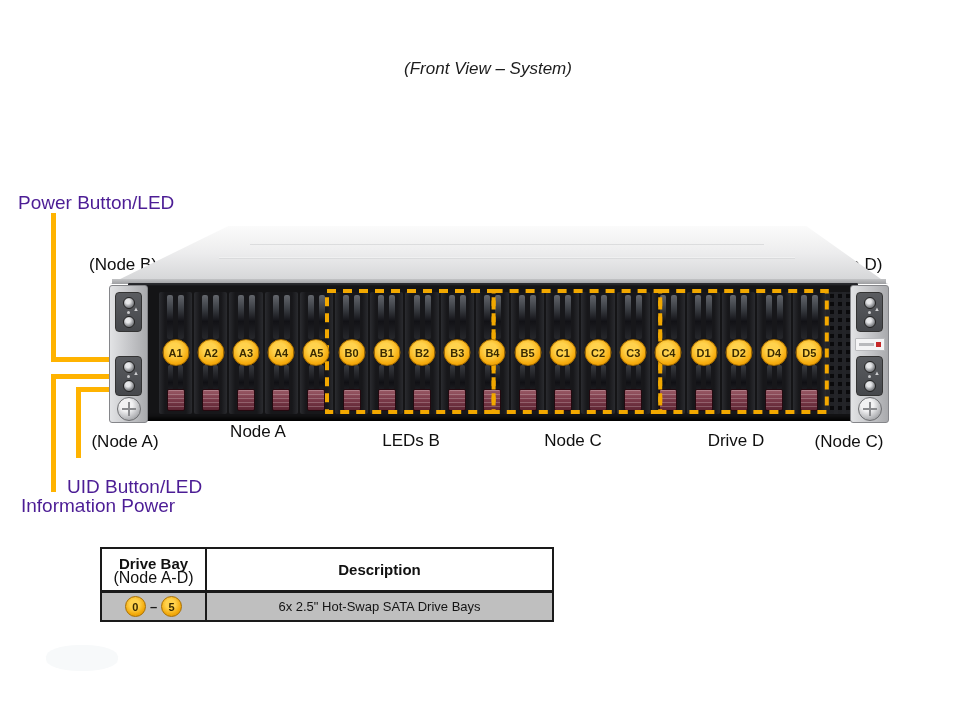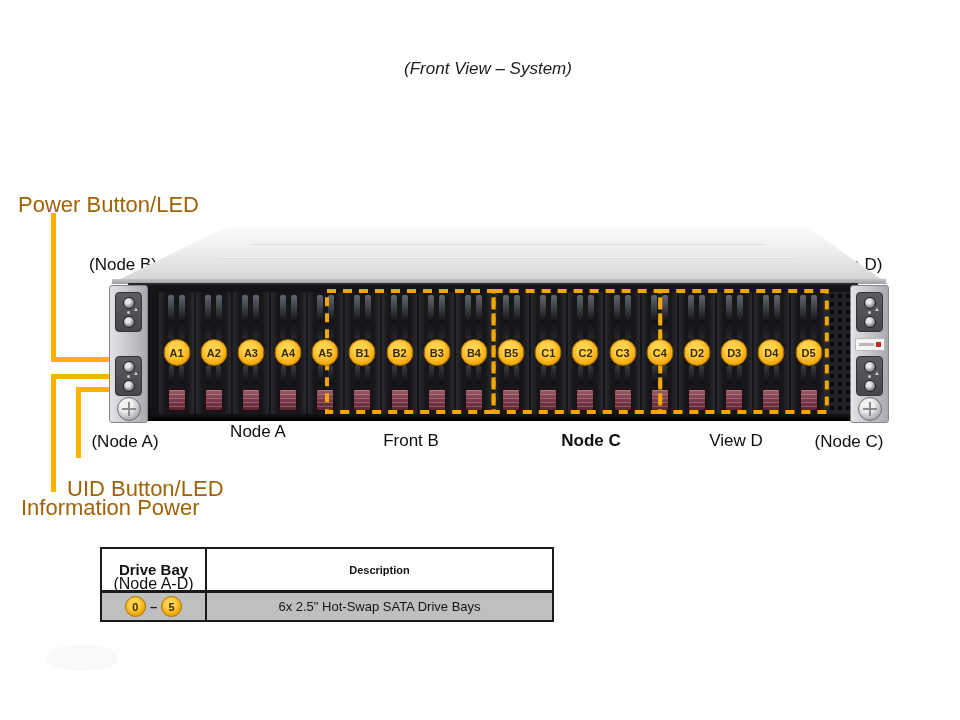--- a/index.html
+++ b/index.html
@@ -1,21 +1,21 @@
 <!DOCTYPE html>
 <html><head>
 <meta charset="utf-8">
 <style>
   html,body{margin:0;padding:0;background:#ffffff;}
   #stage{position:relative;width:960px;height:720px;background:#ffffff;overflow:hidden;
          font-family:"Liberation Sans",sans-serif;color:#111;}
   .abs{position:absolute;}
   
   .title{left:330px;top:59px;width:316px;text-align:center;font-size:17px;font-style:italic;color:#1c1c1c;}
-  .lbl{font-size:22px;color:#a16207;white-space:nowrap;}
+  .lbl{font-size:19px;color:#4c1d95;white-space:nowrap;}
   .cap{font-size:17px;color:#0f0f0f;width:110px;text-align:center;white-space:nowrap;}
   
   .cl{background:#FFB300;}
   
   .cover{left:110px;top:226px;width:778px;height:58px;
          background:linear-gradient(180deg,#fbfbfb 0%,#ededee 45%,#d2d3d5 100%);
          clip-path:polygon(0% 100%,15.2% 0%,89.5% 0%,100% 100%);}
   .cover-seam{background:linear-gradient(180deg,#ffffff,#c9cacc);height:2px;opacity:.8;}
   .cover-lip{left:112px;top:279px;width:774px;height:5px;background:linear-gradient(180deg,#c2c3c5,#9d9ea1);}
   .body{left:128px;top:283px;width:730px;height:138px;background:#141416;border-radius:2px;
@@ -60,25 +60,25 @@
   .latch{position:absolute;bottom:3px;left:50%;transform:translateX(-50%);width:16px;height:20px;border-radius:2px;
          background:linear-gradient(180deg,#9a5a66 0%,#7c3b4a 45%,#5e2533 100%);
          border:1px solid #23090f;
          background-image:repeating-linear-gradient(180deg,rgba(255,255,255,.22) 0 1px,rgba(0,0,0,0) 1px 4px),
                           linear-gradient(180deg,#9a5a66 0%,#7c3b4a 45%,#5e2533 100%);}
   
   .tbl{left:100px;top:547px;width:450px;border:2px solid #1a1a1a;background:#fff;}
   .tbl .hrow{display:flex;height:41px;border-bottom:3px solid #1a1a1a;}
   .tbl .drow{display:flex;height:27px;background:#bfbfbf;}
   .tbl .c1{width:103px;border-right:2px solid #1a1a1a;display:flex;flex-direction:column;
-           align-items:center;justify-content:flex-end;}
+           align-items:center;justify-content:center;}
   .tbl .c2{flex:1;display:flex;align-items:center;justify-content:center;}
   .tbl .h1{font-size:15px;font-weight:bold;line-height:17px;}
   .tbl .h1s{font-size:16px;line-height:12px;}
-  .tbl .h2{font-size:11px;font-weight:bold;}
+  .tbl .h2{font-size:15px;font-weight:bold;}
   .tbl .desc{font-size:13px;color:#141414;}
   .mini{width:19px;height:19px;border-radius:50%;
         background:radial-gradient(circle at 45% 38%,#ffd24d 0 30%,#f2a90a 65%,#d98b00 100%);
         border:1px solid #a96f00;color:#3a2a00;font-size:11px;font-weight:bold;
         display:flex;align-items:center;justify-content:center;}
   .minidash{font-size:13px;font-weight:bold;color:#1a1a1a;margin:0 4px;}
   .bayrange{display:flex;align-items:center;justify-content:center;width:100%;height:100%;}
   .wm{left:46px;top:645px;width:72px;height:26px;border-radius:45%;background:#f7f9fa;}
 </style>
 </head>
@@ -91,23 +91,23 @@
   <div class="abs lbl" style="left:18px;top:192px;">Power Button/LED</div>
   <div class="abs lbl" style="left:67px;top:476px;">UID Button/LED</div>
   <div class="abs lbl" style="left:21px;top:495px;">Information Power</div>
 
   <div class="abs cap" style="left:68px;top:255px;">(Node B)</div>
   <div class="abs cap" style="left:793px;top:255px;">(Node D)</div>
   <div class="abs cap" style="left:70px;top:432px;">(Node A)</div>
   <div class="abs cap" style="left:794px;top:432px;">(Node C)</div>
 
   <div class="abs cap" style="left:203px;top:422px;">Node A</div>
-  <div class="abs cap" style="left:356px;top:431px;">Front B</div>
-  <div class="abs cap" style="left:536px;top:431px;font-weight:bold;">Node C</div>
-  <div class="abs cap" style="left:681px;top:431px;">View D</div>
+  <div class="abs cap" style="left:356px;top:431px;">LEDs B</div>
+  <div class="abs cap" style="left:518px;top:431px;">Node C</div>
+  <div class="abs cap" style="left:681px;top:431px;">Drive D</div>
 
   <div class="abs cl" style="left:51px;top:213px;width:5px;height:148px;"></div>
   <div class="abs cl" style="left:51px;top:357px;width:69px;height:5px;"></div>
   <div class="abs cl" style="left:51px;top:374px;width:69px;height:5px;"></div>
   <div class="abs cl" style="left:51px;top:374px;width:5px;height:118px;"></div>
   <div class="abs cl" style="left:76px;top:387px;width:44px;height:5px;"></div>
   <div class="abs cl" style="left:76px;top:387px;width:5px;height:71px;"></div>
 
   <div class="abs cover">
     <div class="abs cover-seam" style="left:18%;top:17px;width:66%;"></div>
@@ -176,20 +176,32 @@
           <i></i>
           <i></i>
         </div>
         <div class="latch"></div>
       </div>
       <div class="tray">
         <div class="slots st">
           <i></i>
           <i></i>
         </div>
+        <div class="badge">B0</div>
+        <div class="slots sb">
+          <i></i>
+          <i></i>
+        </div>
+        <div class="latch"></div>
+      </div>
+      <div class="tray">
+        <div class="slots st">
+          <i></i>
+          <i></i>
+        </div>
         <div class="badge">B1</div>
         <div class="slots sb">
           <i></i>
           <i></i>
         </div>
         <div class="latch"></div>
       </div>
       <div class="tray">
         <div class="slots st">
           <i></i>
@@ -284,33 +296,33 @@
           <i></i>
           <i></i>
         </div>
         <div class="latch"></div>
       </div>
       <div class="tray">
         <div class="slots st">
           <i></i>
           <i></i>
         </div>
+        <div class="badge">D1</div>
+        <div class="slots sb">
+          <i></i>
+          <i></i>
+        </div>
+        <div class="latch"></div>
+      </div>
+      <div class="tray">
+        <div class="slots st">
+          <i></i>
+          <i></i>
+        </div>
         <div class="badge">D2</div>
-        <div class="slots sb">
-          <i></i>
-          <i></i>
-        </div>
-        <div class="latch"></div>
-      </div>
-      <div class="tray">
-        <div class="slots st">
-          <i></i>
-          <i></i>
-        </div>
-        <div class="badge">D3</div>
         <div class="slots sb">
           <i></i>
           <i></i>
         </div>
         <div class="latch"></div>
       </div>
       <div class="tray">
         <div class="slots st">
           <i></i>
           <i></i>

